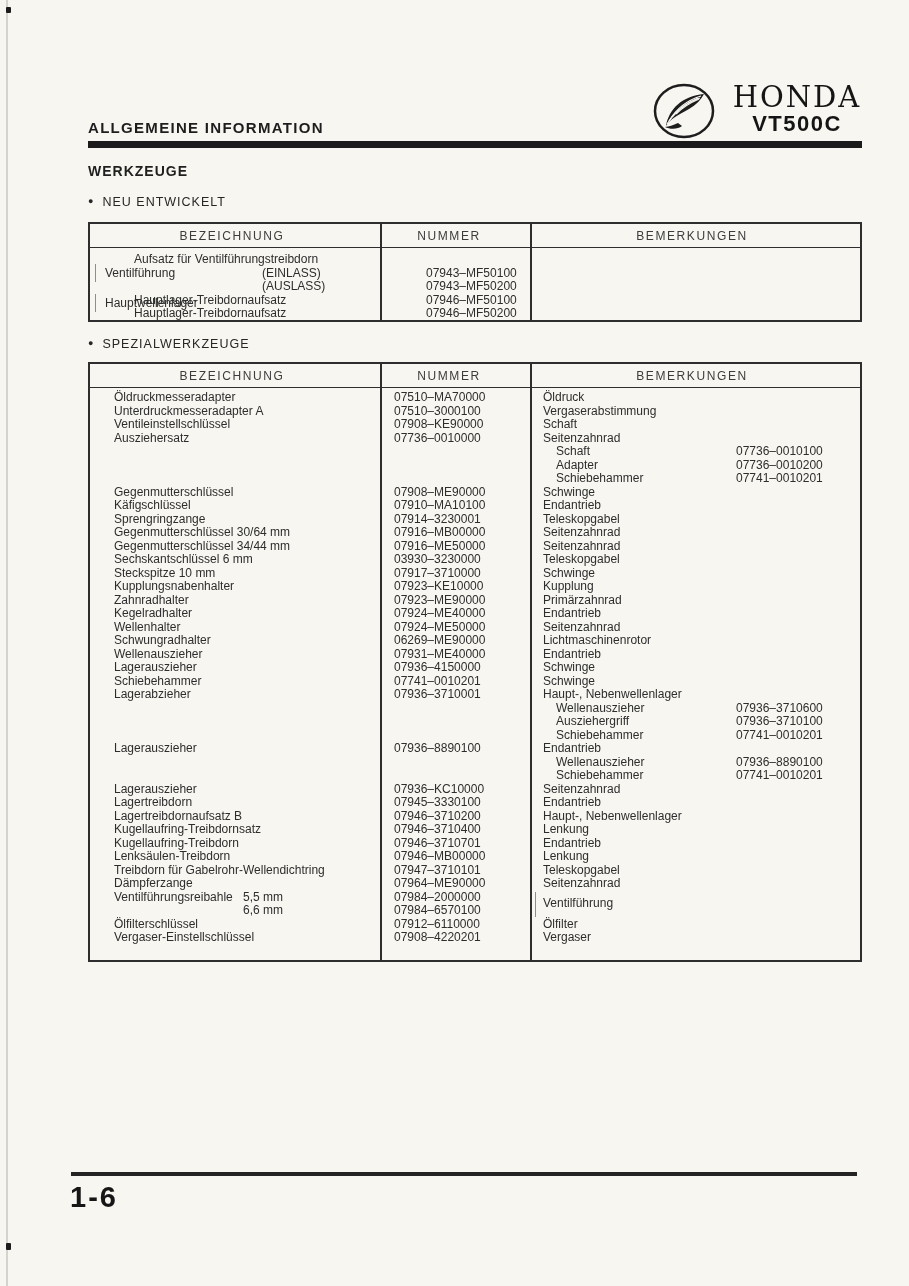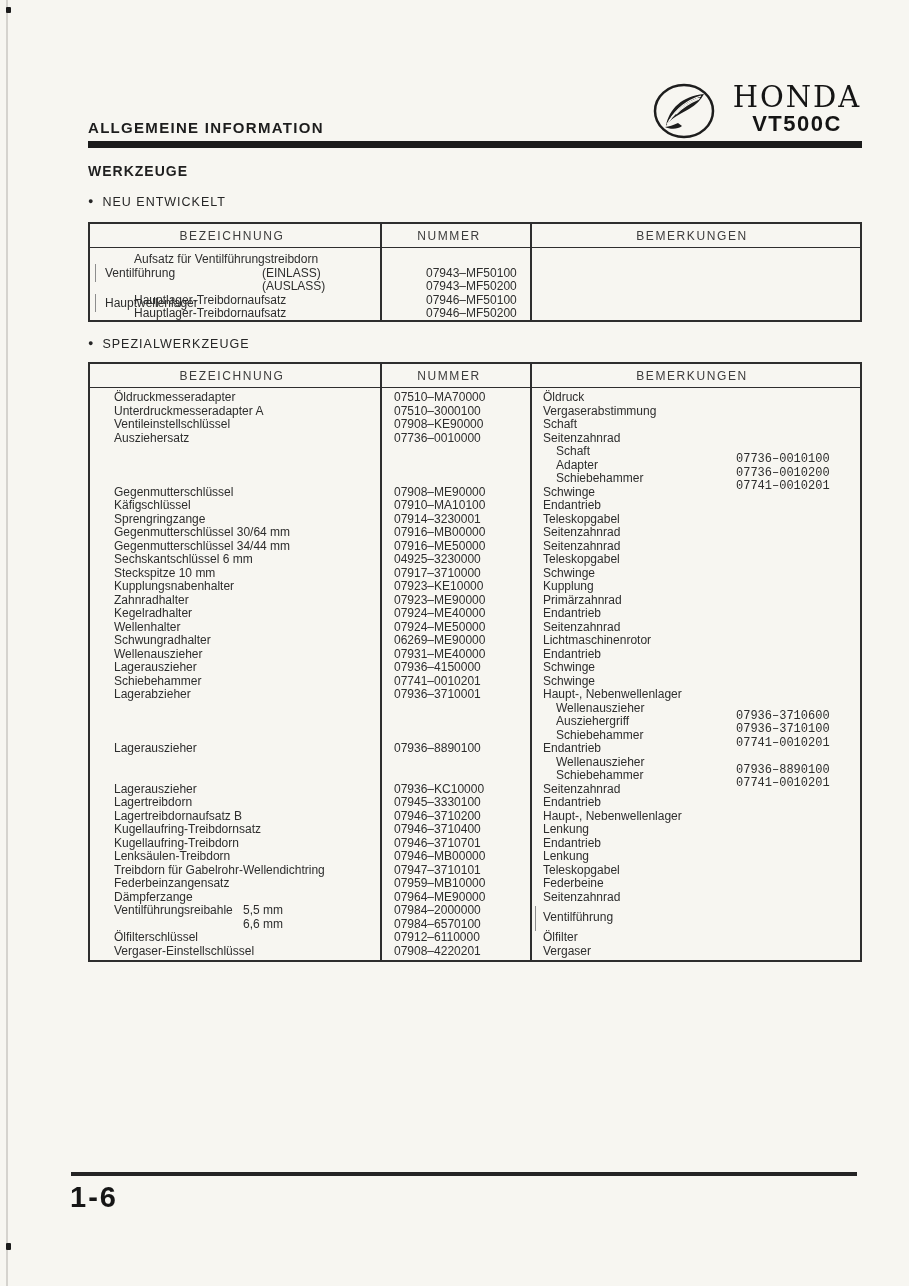--- a/index.html
+++ b/index.html
@@ -59,21 +59,21 @@
 
   
   .tbody2{position:absolute;top:24px;left:0;right:0;bottom:0;padding-top:3px;}
   .row{display:flex;height:13.5px;font-size:12px;line-height:13.5px;white-space:nowrap;}
   .cell{box-sizing:border-box;}
   .cell.c1{width:290px;padding-left:24px;position:relative;}
   .cell.c1 .size{position:absolute;left:153px;top:0;}
   .cell.c2{width:150px;padding-left:14px;}
   .cell.c3{flex:1;position:relative;padding-left:13px;}
   .cell.c3 .rk.ind{margin-left:13px;}
-  .cell.c3 .code{position:absolute;left:206px;top:8px;font-family:Liberation Mono, monospace;}
+  .cell.c3 .code{position:absolute;left:206px;top:0;}
   .cell.c3.bar::before{content:'';position:absolute;left:5px;top:-3px;height:19px;width:1px;background:#8d8d8d;}
   .cell.c3.bar.raise::before{top:-12px;height:25px;}
   .cell.c3.raise .rk{position:relative;top:-7px;}
 
   
   .footer-line{position:absolute;left:71px;top:1172px;width:786px;height:3.5px;background:#242424;}
   .footer-num{position:absolute;left:70px;top:1181px;font-size:29px;font-weight:bold;
     letter-spacing:2px;color:#161616;}
 </style>
 </head>
@@ -209,21 +209,21 @@
           <div class="cell c2">07916–MB00000</div>
           <div class="cell c3"><span class="rk">Seitenzahnrad</span></div>
         </div>
         <div class="row">
           <div class="cell c1"><span>Gegenmutterschlüssel 34/44 mm</span></div>
           <div class="cell c2">07916–ME50000</div>
           <div class="cell c3"><span class="rk">Seitenzahnrad</span></div>
         </div>
         <div class="row">
           <div class="cell c1"><span>Sechskantschlüssel 6 mm</span></div>
-          <div class="cell c2">04925–3230000</div>
+          <div class="cell c2">03930–3230000</div>
           <div class="cell c3"><span class="rk">Teleskopgabel</span></div>
         </div>
         <div class="row">
           <div class="cell c1"><span>Steckspitze 10 mm</span></div>
           <div class="cell c2">07917–3710000</div>
           <div class="cell c3"><span class="rk">Schwinge</span></div>
         </div>
         <div class="row">
           <div class="cell c1"><span>Kupplungsnabenhalter</span></div>
           <div class="cell c2">07923–KE10000</div>
@@ -328,25 +328,20 @@
           <div class="cell c1"><span>Lenksäulen-Treibdorn</span></div>
           <div class="cell c2">07946–MB00000</div>
           <div class="cell c3"><span class="rk">Lenkung</span></div>
         </div>
         <div class="row">
           <div class="cell c1"><span>Treibdorn für Gabelrohr-Wellendichtring</span></div>
           <div class="cell c2">07947–3710101</div>
           <div class="cell c3"><span class="rk">Teleskopgabel</span></div>
         </div>
         <div class="row">
-          <div class="cell c1"><span>Federbeinzangensatz</span></div>
-          <div class="cell c2">07959–MB10000</div>
-          <div class="cell c3"><span class="rk">Federbeine</span></div>
-        </div>
-        <div class="row">
           <div class="cell c1"><span>Dämpferzange</span></div>
           <div class="cell c2">07964–ME90000</div>
           <div class="cell c3"><span class="rk">Seitenzahnrad</span></div>
         </div>
         <div class="row">
           <div class="cell c1"><span>Ventilführungsreibahle</span><span class="size">5,5 mm</span></div>
           <div class="cell c2">07984–2000000</div>
           <div class="cell c3"><span class="rk"></span></div>
         </div>
         <div class="row">

